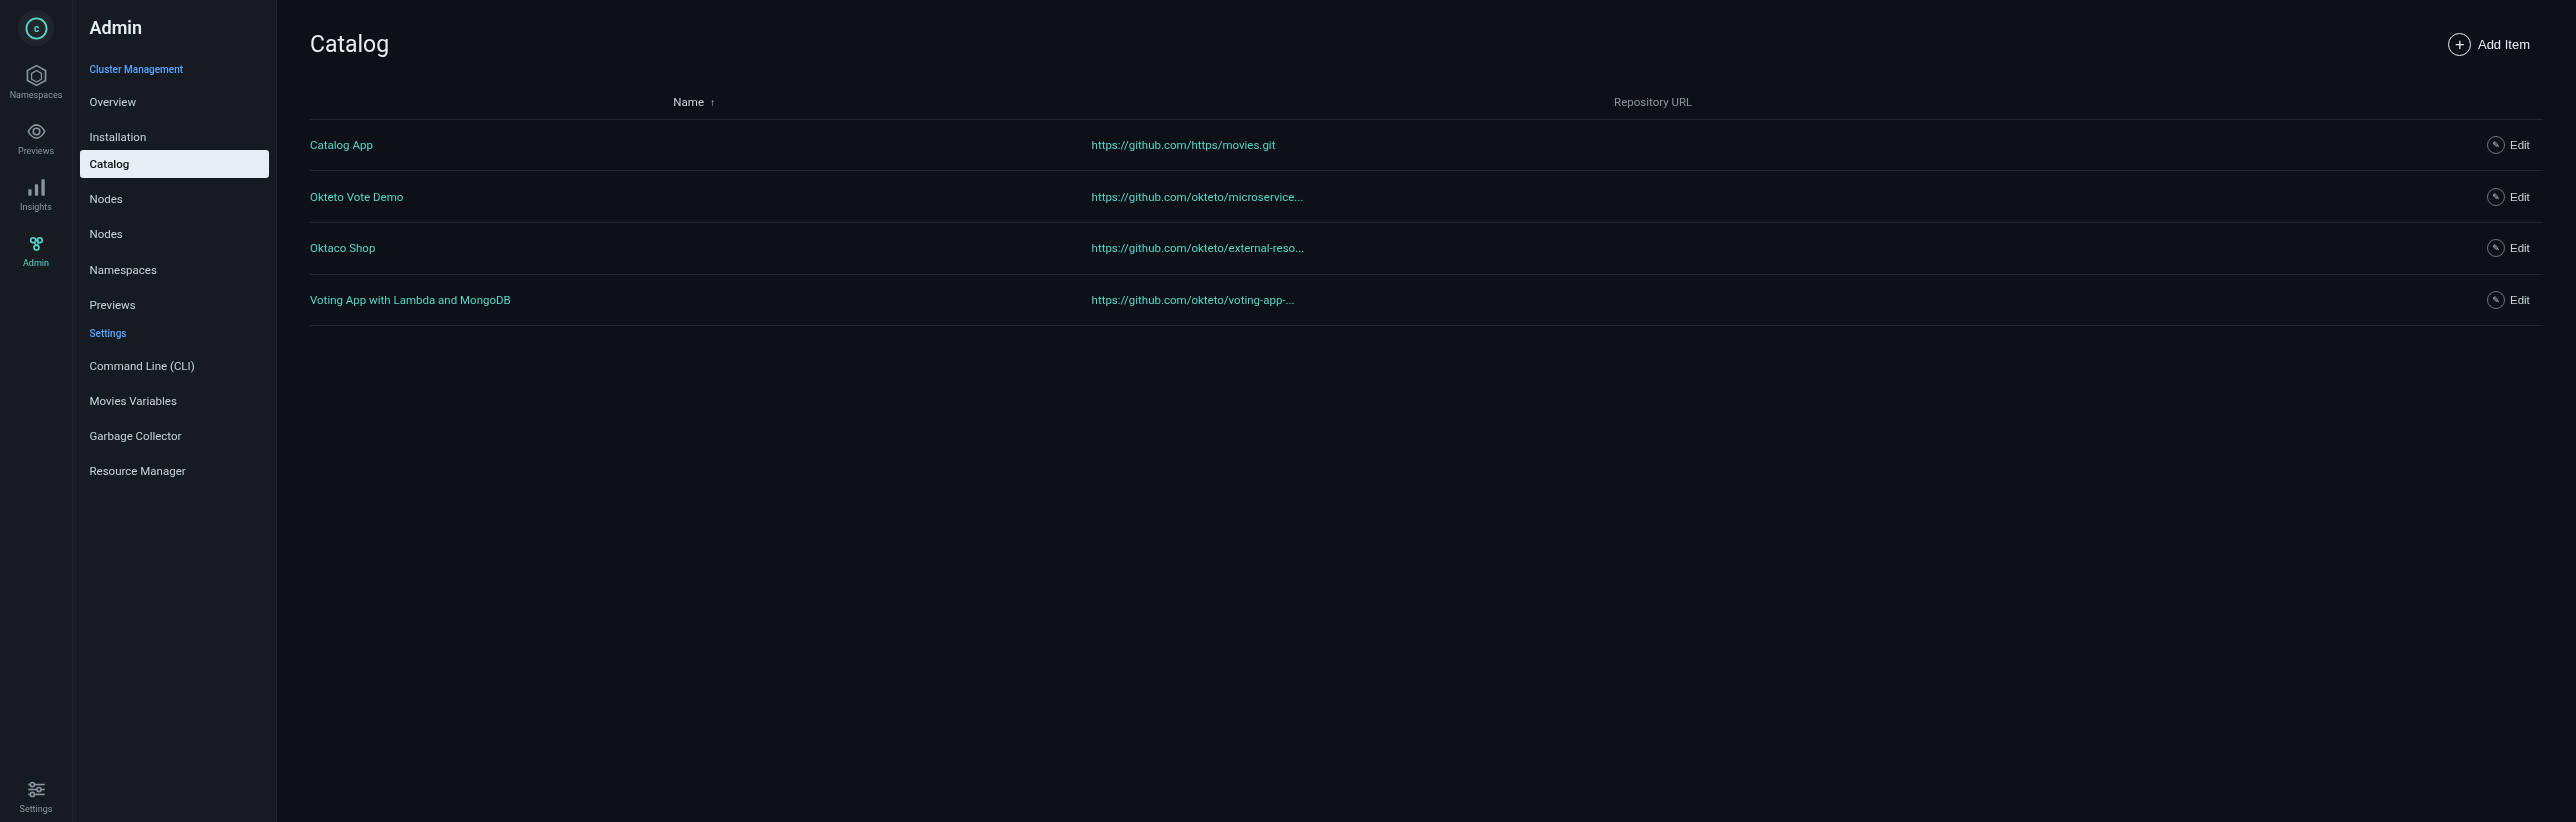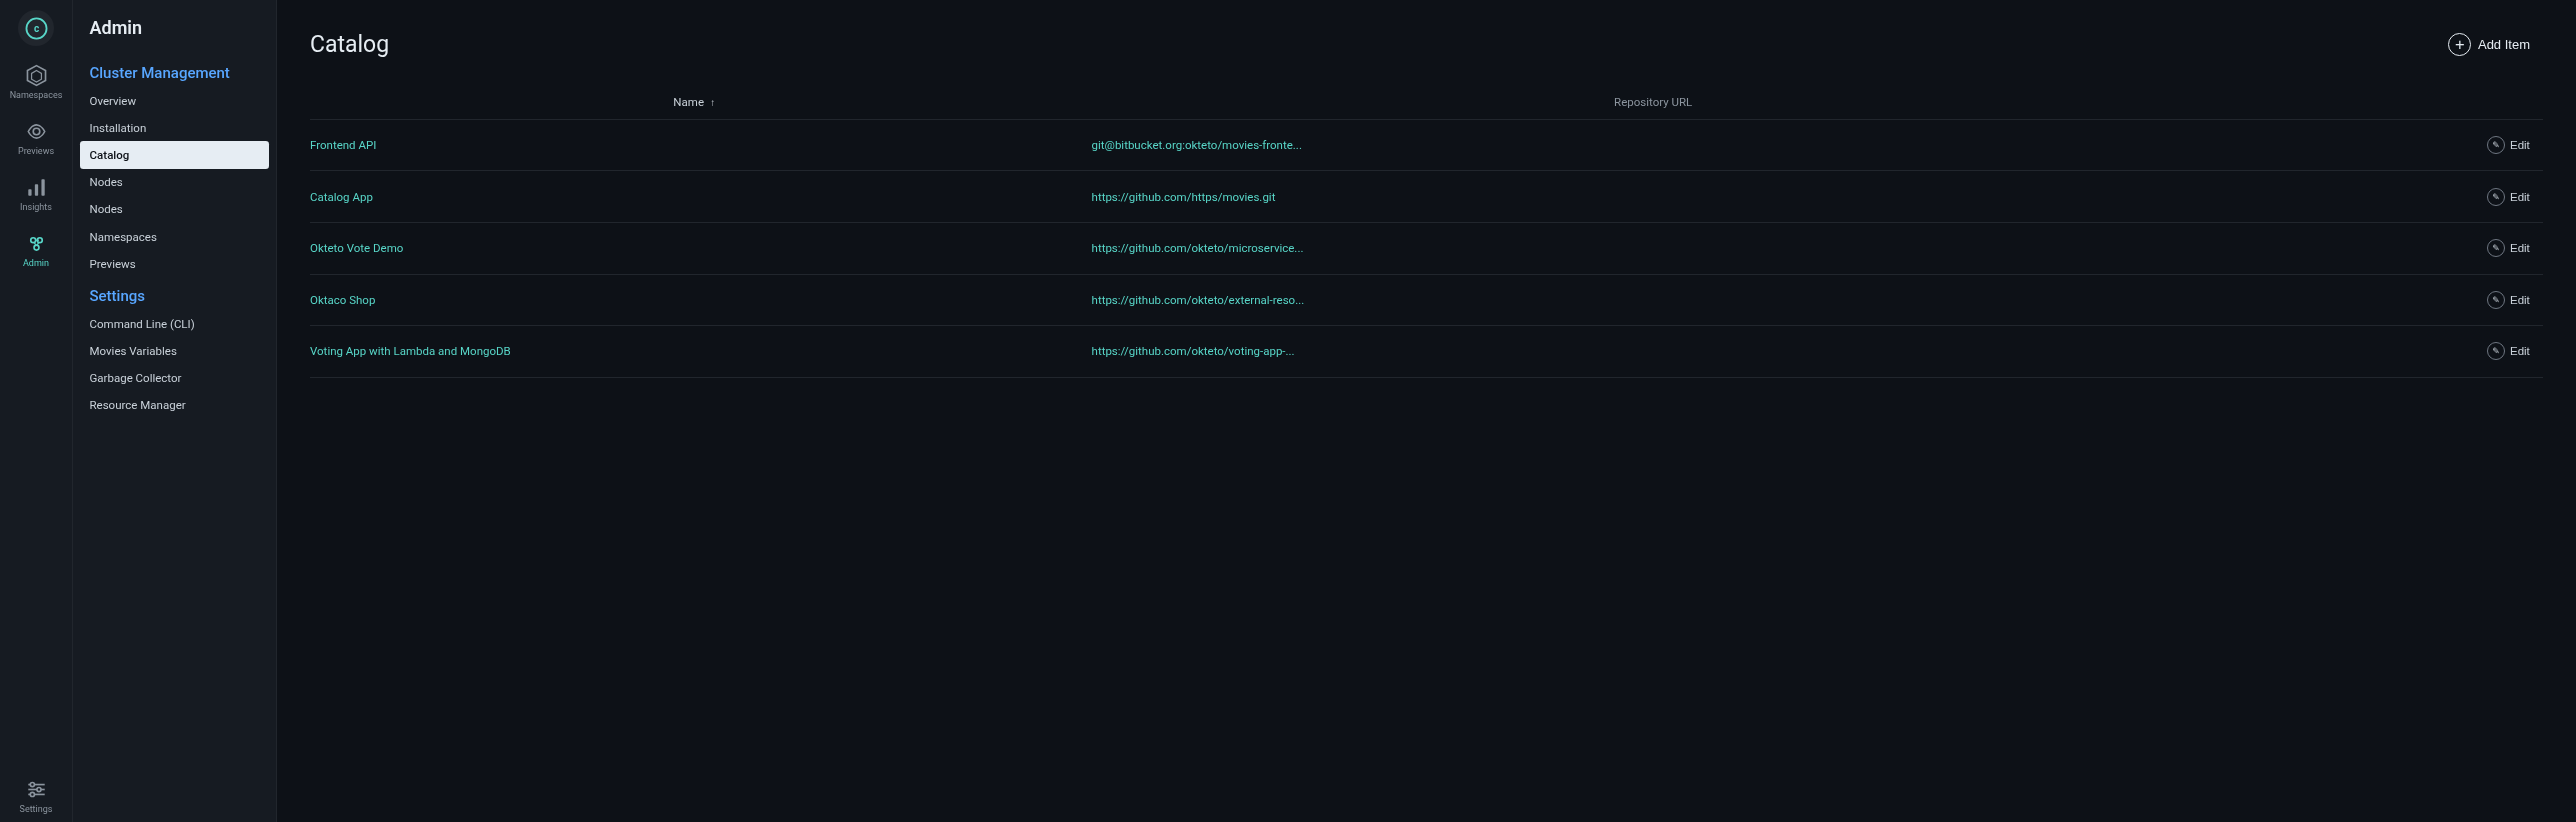--- a/index.html
+++ b/index.html
@@ -80,32 +80,33 @@
     }
 
     .sidebar-title {
       font-size: 18px;
       font-weight: 600;
       color: #e6edf3;
       padding: 0 16.5px 16.5px 16.5px;
     }
 
     .sidebar-section-label {
-      font-size: 15px;
+      font-size: 10px;
       color: #58a6ff;
       padding: 10px 16.5px 5px 16.5px;
       font-weight: 500;
     }
 
     .sidebar-item {
       padding: 6.6px 16.5px;
       font-size: 11.5px;
       color: #c9d1d9;
       cursor: pointer;
       border-radius: 0;
+      margin-top: 8px;
     }
 
     .sidebar-item.active {
       background: #e6edf3;
       color: #0d1117;
       font-weight: 500;
       border-radius: 3.3px;
       margin: 0 6.6px;
       padding: 6.6px 10px;
     }
@@ -337,30 +338,20 @@
           <span class="sort-arrow">↑</span>
         </th>
         <th>
           <span>Repository URL</span>
         </th>
         <th></th>
       </tr>
     </thead>
     <tbody id="table-body">
 
-    <tr>
-      <td class="name-cell">Frontend API</td>
-      <td class="url-cell">git@bitbucket.org:okteto/movies-fronte...</td>
-      <td class="action-cell">
-        <button class="edit-btn">
-          <div class="edit-icon-circle">✎</div>
-          <span>Edit</span>
-        </button>
-      </td>
-    </tr>
         <tr>
       <td class="name-cell">Catalog App</td>
       <td class="url-cell">https://github.com/https/movies.git</td>
       <td class="action-cell">
         <button class="edit-btn">
           <div class="edit-icon-circle">✎</div>
           <span>Edit</span>
         </button>
       </td>
     </tr>

